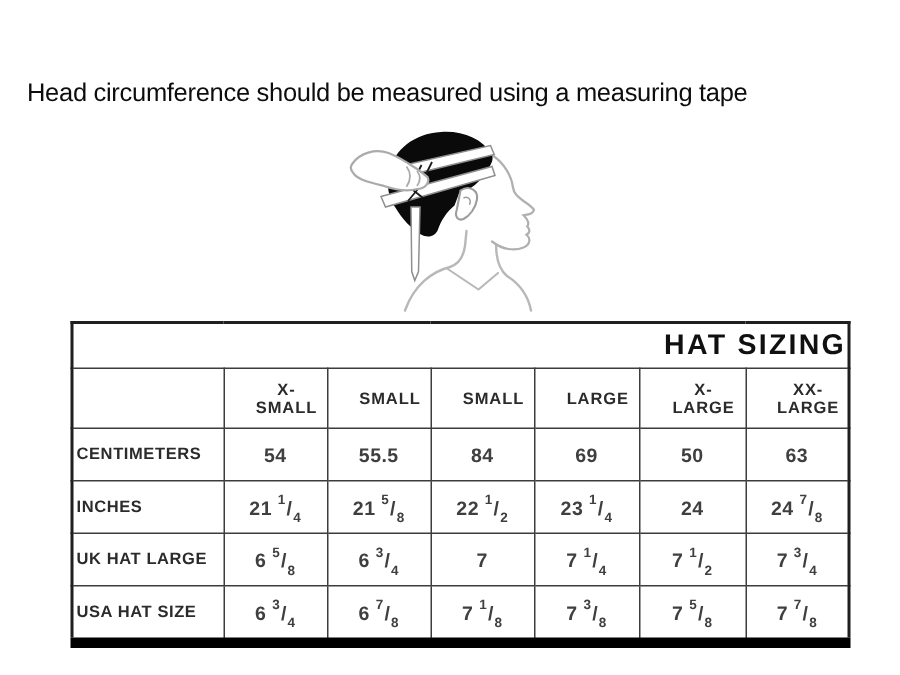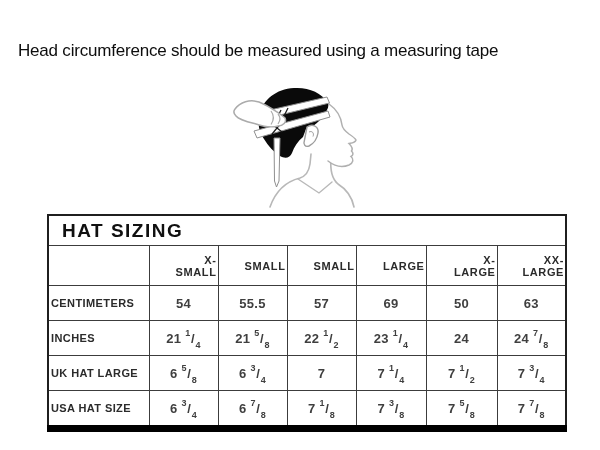--- a/index.html
+++ b/index.html
@@ -15,21 +15,21 @@
   .instruction {
     position: absolute;
     left: 18px;
     top: 20px;
     font-size: 17px;
     line-height: 28px;
     letter-spacing: -0.2px;
     color: #0d0d0d;
     white-space: nowrap;
   }
-  .instruction .line { display: block; }
+  .instruction .line { display: block; margin-top: 11px; }
   .leading-mark { font-size: 12px; color: #2a2a2a; }
 
   .figure-wrap {
     position: absolute;
     left: 232px;
     top: 86px;
     width: 140px;
     height: 122px;
   }
 
@@ -43,31 +43,31 @@
     border: 2px solid #1f1f1f;
     border-bottom: 7px solid #000000;
     background: #ffffff;
   }
   table.sizing td, table.sizing th { border: 1px solid #3c3c3c; overflow: hidden; }
   .title-cell {
     height: 27px;
     font-size: 19px;
     font-weight: bold;
     letter-spacing: 1.5px;
-    text-align: left;
+    text-align: right;
     color: #101010;
     padding-left: 13px;
   }
   .col-header {
     height: 37px;
     font-size: 11px;
     font-weight: bold;
     letter-spacing: 0.6px;
     color: #2b2b2b;
-    text-align: right;
+    text-align: center;
     padding-left: 16px;
   }
   .corner-cell { height: 37px; }
   .row-label {
     height: 32px;
     font-size: 11px;
     font-weight: bold;
     letter-spacing: 0.4px;
     color: #2b2b2b;
     text-align: left;
@@ -155,21 +155,21 @@
         <th class="col-header">LARGE</th>
         <th class="col-header">X-LARGE</th>
         <th class="col-header">XX-LARGE</th>
       </tr>
   </tbody>
   <tbody>
       <tr>
         <th class="row-label">CENTIMETERS</th>
         <td class="value-cell">54</td>
         <td class="value-cell">55.5</td>
-        <td class="value-cell">57</td>
+        <td class="value-cell">84</td>
         <td class="value-cell">69</td>
         <td class="value-cell">50</td>
         <td class="value-cell">63</td>
       </tr>
       <tr>
         <th class="row-label">INCHES</th>
         <td class="value-cell"><span>21 </span><sup>1</sup><span class="fslash">/</span><sub>4</sub></td>
         <td class="value-cell"><span>21 </span><sup>5</sup><span class="fslash">/</span><sub>8</sub></td>
         <td class="value-cell"><span>22 </span><sup>1</sup><span class="fslash">/</span><sub>2</sub></td>
         <td class="value-cell"><span>23 </span><sup>1</sup><span class="fslash">/</span><sub>4</sub></td>

